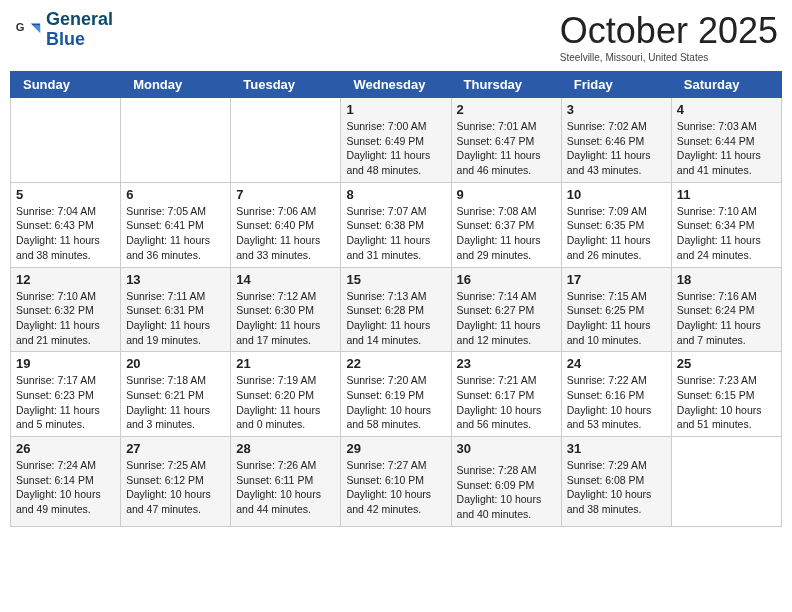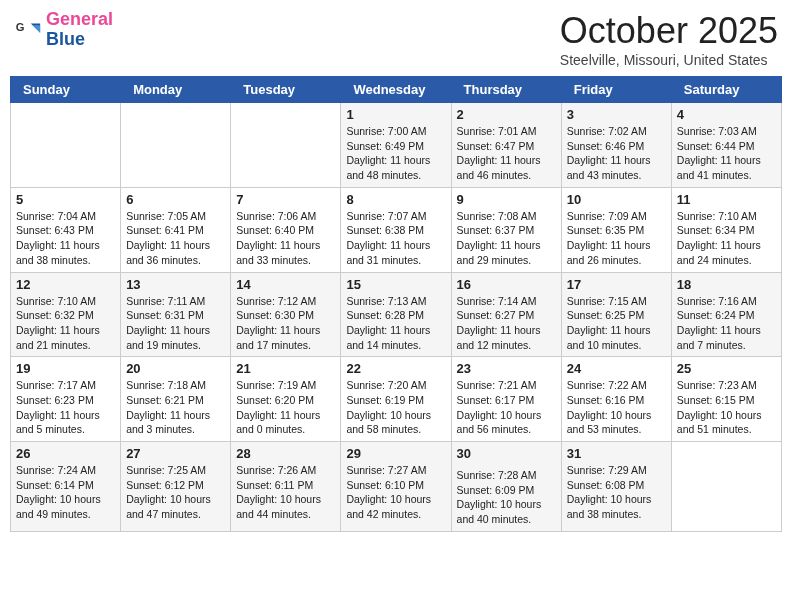--- a/index.html
+++ b/index.html
@@ -22,36 +22,36 @@
       align-items: center;
       gap: 4px;
     }
     .logo-text {
       display: flex;
       flex-direction: column;
       font-size: 18px;
       font-weight: bold;
       line-height: 1.1;
     }
-    .logo-general { color: #ec4899; }
+    .logo-general { color: #0c4a6e; }
     .logo-blue { color: #1a56a0; }
     .logo-icon {
       width: 28px;
       height: 28px;
     }
     .title-block {
       text-align: left;
     }
     .month-title {
       font-size: 36px;
       font-weight: normal;
       color: #222;
     }
     .location {
-      font-size: 14px;
+      font-size: 10px;
       color: #444;
     }
     .calendar {
       width: 100%;
       border-collapse: collapse;
       border: 1px solid #ccc;
     }
     .calendar th {
       background-color: #2b5ba8;
       color: #fff;

